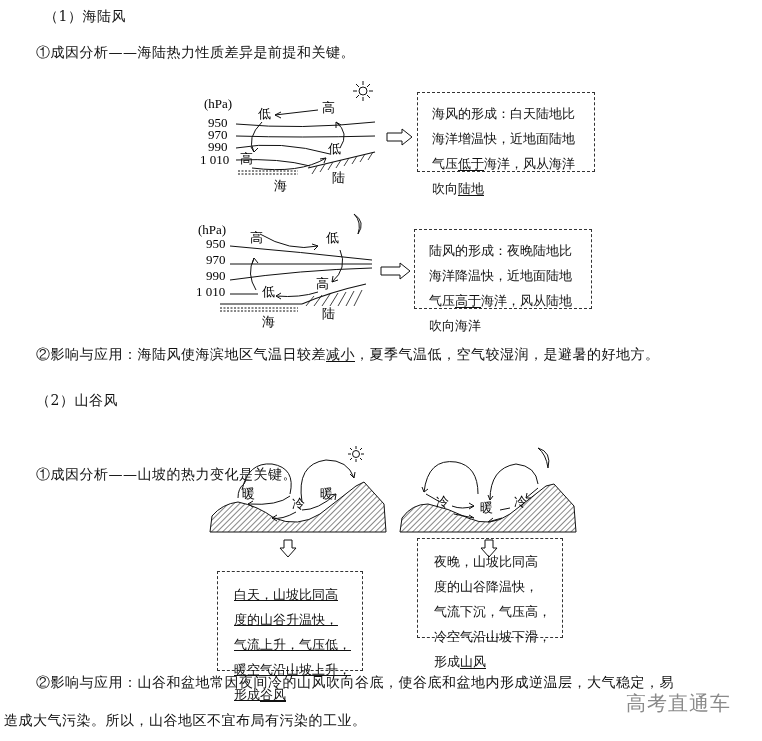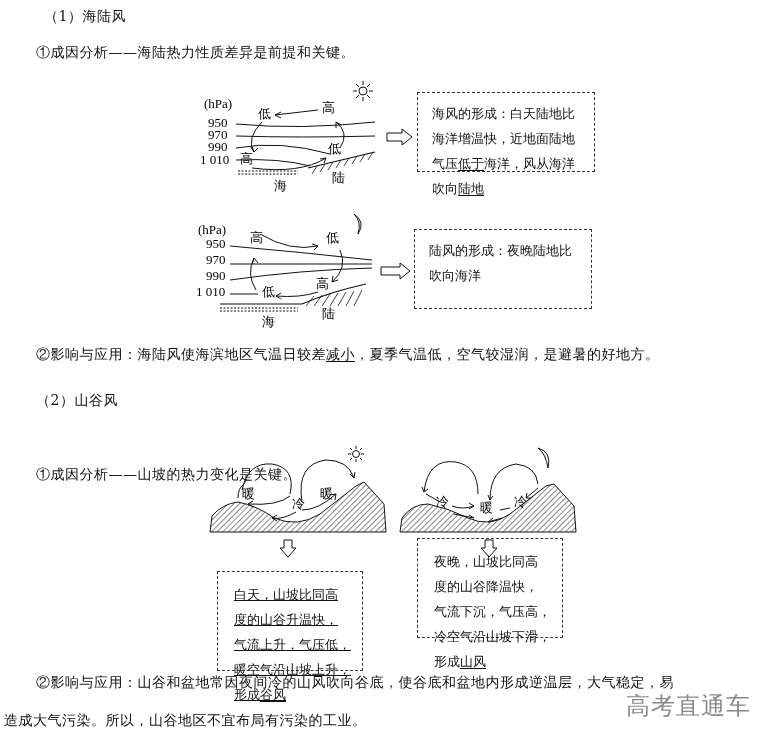--- a/index.html
+++ b/index.html
@@ -5,21 +5,21 @@
   html, body { margin:0; padding:0; background:#fff; }
   body { width:762px; height:741px; position:relative; overflow:hidden;
          font-family: "DejaVu Serif", "Liberation Serif", serif; color:#111; }
   .t { position:absolute; font-size:14px; line-height:16px; white-space:nowrap; letter-spacing:0.5px; }
   .u { text-decoration: underline; text-underline-offset: 2px; }
   .box { position:absolute; border:1.5px dashed #333; box-sizing:border-box;
          font-size:13px; line-height:17px; padding:4px 6px; font-family:"DejaVu Serif", serif; }
   .box p { margin:8px; white-space:nowrap; }
   svg { position:absolute; overflow:visible; }
   .lbl { font-family:"Liberation Serif", serif; font-size:13px; }
-  .wm { position:absolute; font-family:"DejaVu Sans", sans-serif; color:#8a8a8a; font-size:24px; letter-spacing:1px; }
+  .wm { position:absolute; font-family:"DejaVu Sans", sans-serif; color:#8a8a8a; font-size:20px; letter-spacing:1px; }
 </style>
 </head>
 <body>
 
 <div class="t" style="left:44px;top:8px;">（1）海陆风</div>
 <div class="t" style="left:36px;top:44px;">①成因分析——海陆热力性质差异是前提和关键。</div>
 
 <svg style="left:200px;top:78px;" width="180" height="122" viewBox="0 0 180 122">
   <text class="lbl" x="4" y="30">(hPa)</text>
   <text class="lbl" x="8" y="49">950</text>
@@ -108,20 +108,22 @@
   </g>
   <path d="M164 6 Q176 14 168 26 Q172 14 164 6 Z" fill="#fff" stroke="#111" stroke-width="1"></path>
 </svg>
 
 <svg style="left:380px;top:262px;" width="32" height="18">
   <path d="M1 5 H20 V1 L30 9 L20 17 V13 H1 Z" fill="#fff" stroke="#111" stroke-width="1"></path>
 </svg>
 
 <div class="box" style="left:414px;top:229px;width:178px;height:80px;">
   <p>陆风的形成：夜晚陆地比</p>
+  <p>海洋降温快，近地面陆地</p>
+  <p><span>气压</span><span class="u">高于</span><span>海洋，风从陆地</span></p>
   <p>吹向海洋</p>
 </div>
 
 <div class="t" style="left:36px;top:346px;">
   <span>②影响与应用：海陆风使海滨地区气温日较差</span><span class="u">减小</span><span>，夏季气温低，空气较湿润，是避暑的好地方。</span>
 </div>
 
 <div class="t" style="left:36px;top:392px;">（2）山谷风</div>
 <div class="t" style="left:36px;top:420px;margin-top:46px;">①成因分析——山坡的热力变化是关键。</div>
 

